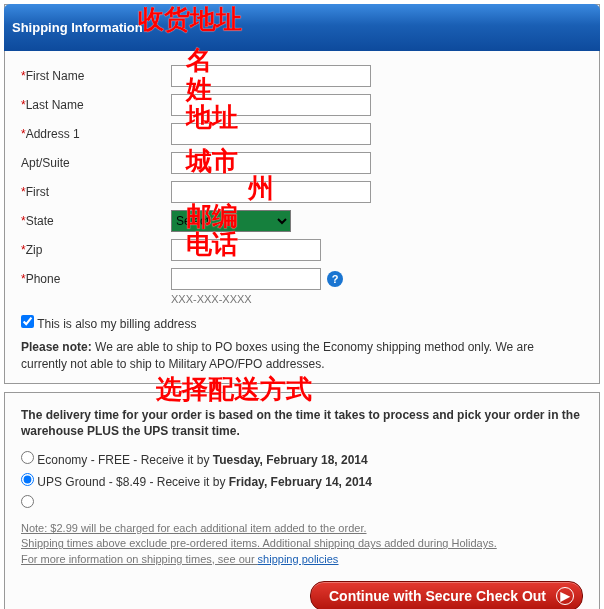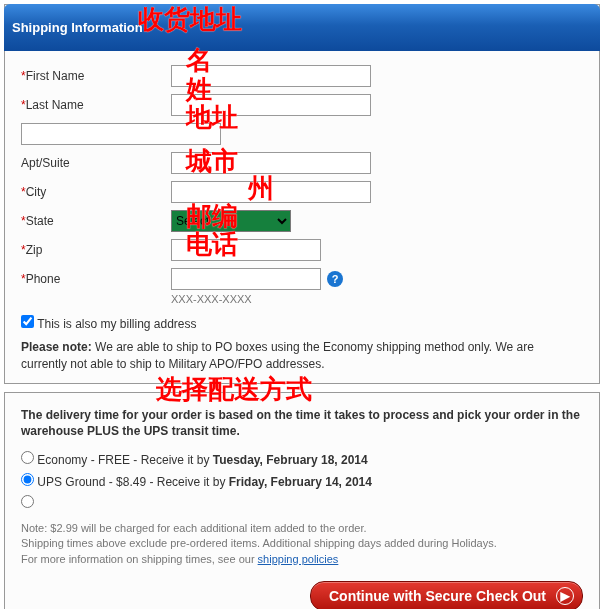--- a/index.html
+++ b/index.html
@@ -95,20 +95,21 @@
     line-height: 1.35;
   }
   .radio-row {
     margin: 6px 0;
   }
   .small-note {
     font-size: 11px;
     color: #777;
     line-height: 1.4;
     margin-top: 10px;
+    text-decoration: underline;
   }
   .small-note a { color: #1a5fb4; text-decoration: underline; }
   .cta-wrap {
     text-align: right;
     margin-top: 14px;
   }
   .cta {
     display: inline-flex;
     align-items: center;
     background: linear-gradient(to bottom, #e43a30 0%, #b3140c 100%);
@@ -159,34 +160,35 @@
     </div>
 
     <div class="form-row">
       <div class="label-cell"><span class="req">*</span><span>Last Name</span></div>
       <div class="input-wrap">
           <input type="text" value="" style="">
         </div>
     </div>
 
     <div class="form-row">
+      <div class="label-cell"><span class="req">*</span><span>Address 1</span></div>
       <div class="input-wrap">
           <input type="text" value="" style="">
         </div>
     </div>
 
     <div class="form-row">
       <div class="label-cell"><span>Apt/Suite</span></div>
       <div class="input-wrap">
           <input type="text" value="" style="">
         </div>
     </div>
 
     <div class="form-row">
-      <div class="label-cell"><span class="req">*</span><span>City</span></div>
+      <div class="label-cell"><span class="req">*</span><span>First</span></div>
       <div class="input-wrap">
           <input type="text" value="" style="">
         </div>
     </div>
 
     <div class="form-row">
       <div class="label-cell"><span class="req">*</span><span>State</span></div>
       <div class="input-wrap">
         <select>
           <option>Select</option>

